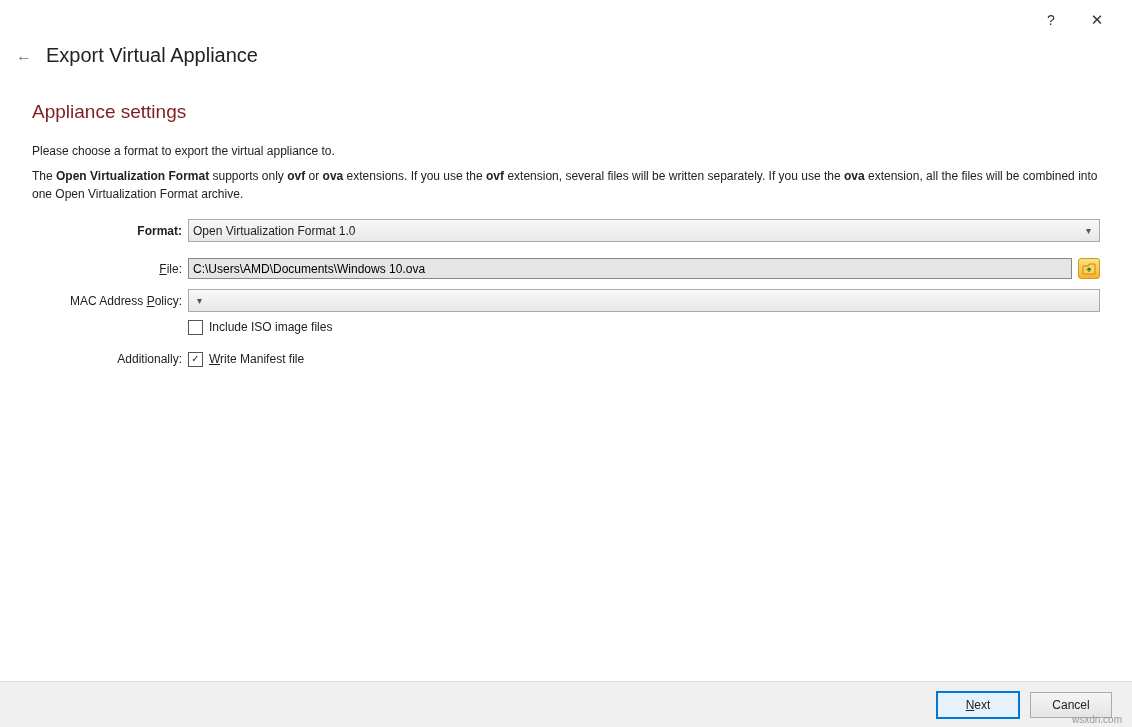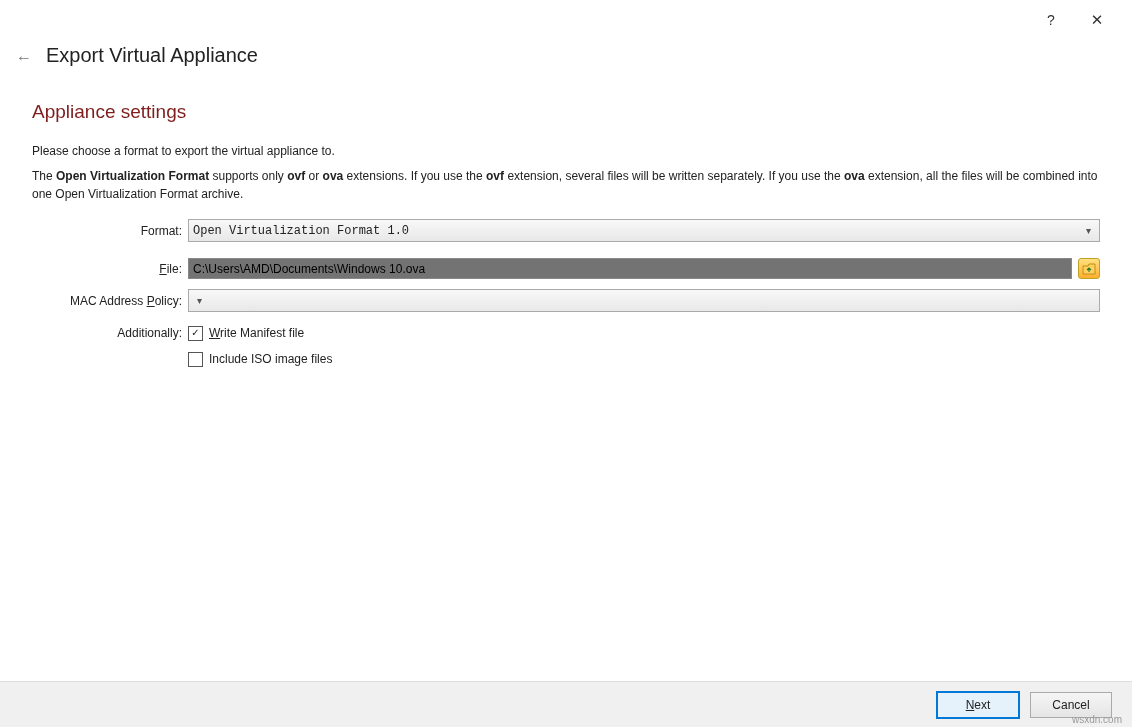--- a/index.html
+++ b/index.html
@@ -81,33 +81,32 @@
     height: 21px;
     border: 1px solid #aaa;
     background: linear-gradient(#f8f8f8,#e8e8e8);
     display: flex;
     align-items: center;
     padding: 0 4px;
     position: relative;
   }
   .combo .combo-text {
     flex: 1;
-    font-family: Liberation Mono, monospace;
   }
   .combo .arrow {
     font-size: 10px;
     color: #555;
     padding: 0 4px;
   }
   .textinput {
     flex: 1;
     height: 19px;
     border: 1px solid #888;
     padding: 0 4px;
-    background: #737373;
+    background: #e5e5e5;
     outline: none;
     font-family: inherit;
     font-size: 12px;
   }
   .folder-btn {
     width: 22px;
     height: 21px;
     margin-left: 6px;
     border: 1px solid #c0a020;
     border-radius: 3px;
@@ -194,21 +193,21 @@
     <span> extensions. If you use the </span>
     <b>ovf</b>
     <span> extension, several files will be written separately. If you use the </span>
     <b>ova</b>
     <span> extension, all the files will be combined into one Open Virtualization Format archive.</span>
   </p>
 
 
   <div class="form-row" style="margin-top:16px;">
     <div class="label">
-      <span style="text-decoration:none;">Format:</span>
+      <span style="text-decoration:none;font-weight:bold;">Format:</span>
     </div>
     <div class="control">
       <div class="combo">
         <span class="combo-text">Open Virtualization Format 1.0</span>
         <span class="arrow">▾</span>
       </div>
     </div>
   </div>
 
 
@@ -227,36 +226,36 @@
 
   <div class="form-row">
     <div class="label">MAC Address <span style="text-decoration:underline">P</span>olicy:</div>
     <div class="control">
       <div class="combo">
         <span class="arrow">▾</span>
       </div>
     </div>
   </div>
 
+  <div class="form-row" style="margin-top:4px;">
+    <div class="label"></div>
+    <div class="control checkbox-row">
+      <div class="cb"></div>
+      <span>Include ISO image files</span>
+    </div>
+  </div>
+
   <div class="form-row">
     <div class="label">Additionally:</div>
     <div class="control checkbox-row">
       <div class="cb">✓</div>
       <span><span style="text-decoration:underline">W</span>rite Manifest file</span>
     </div>
   </div>
 
-  <div class="form-row" style="margin-top:4px;">
-    <div class="label"></div>
-    <div class="control checkbox-row">
-      <div class="cb"></div>
-      <span>Include ISO image files</span>
-    </div>
-  </div>
-
 </div>
 
 <div class="footer">
   <div class="btn primary"><span style="text-decoration:underline">N</span>ext</div>
   <div class="btn">Cancel</div>
 </div>
 
 <div class="watermark">wsxdn.com</div>
 
 </body></html>

